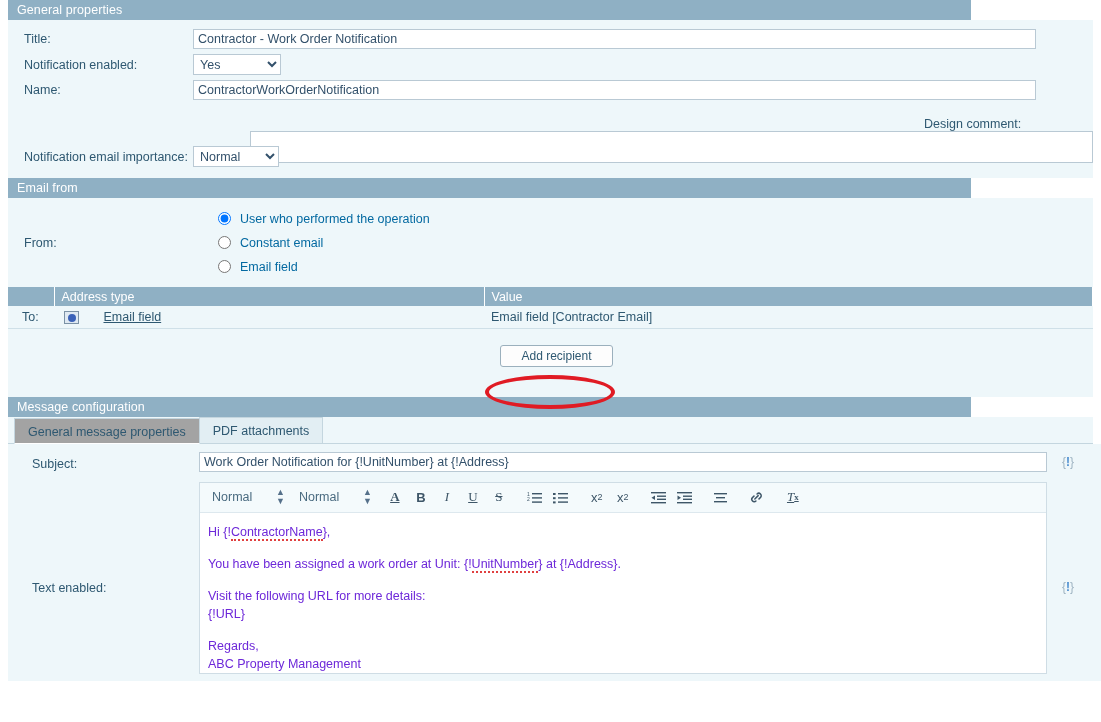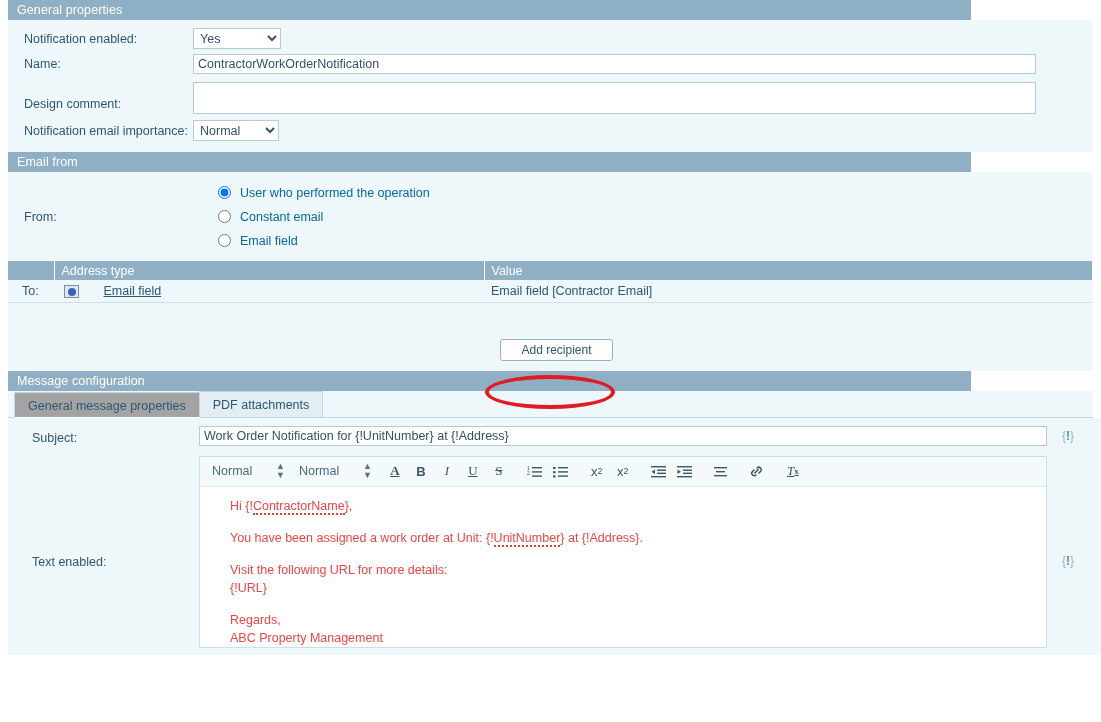--- a/index.html
+++ b/index.html
@@ -110,21 +110,21 @@
     width:8px; height:8px; border-radius:50%;
     background:#3b62b8;
   }
 
   
   .addrec-zone {
     background:#eef7fa; width:1085px; margin-left:8px;
     height:68px; position:relative;
   }
   button.btn {
-    position:absolute; left:492px; top:36px;
+    position:absolute; left:492px; top:16px;
     width:113px; height:22px;
     background:#fdfdfd;
     border:1px solid #9bb0bd;
     border-radius:3px;
     font-family:"Liberation Sans", sans-serif;
     font-size:12px;
     color:#2e5871;
     cursor:pointer;
   }
   .annot-ellipse {
@@ -192,58 +192,64 @@
   .ed-btn {
     width:26px; height:26px;
     display:flex; align-items:center; justify-content:center;
     font-size:13px; color:#3e5668; cursor:pointer;
     font-family:"Liberation Serif", serif;
   }
   .ed-sep { width:10px; }
 
   .ed-canvas {
     background:#ffffff;
-    padding:10px 0 0 30px;
+    padding:10px 0 0 8px;
     font-family:"Liberation Sans", sans-serif;
     font-size:12.5px;
-    color:#ef4444;
+    color:#6d28d9;
     line-height:1.45;
   }
   .ed-canvas p { margin:0 0 14px 0; }
   .ed-canvas p.tight { margin-bottom:0; }
   .sp { border-bottom:2px dotted #e04040; }
 
   .icon-svg { display:block; }
 </style>
 </head>
 <body>
 
 <div class="page">
 
   <div class="section-bar">General properties</div>
 
   <div class="panel" style="padding:6px 0 8px 0;">
+    <div class="frow" style="height:26px;">
+      <div class="flabel">Title:</div>
+      <div class="fctl">
+        <input class="txt" style="width: 843px;" value="Contractor - Work Order Notification">
+      </div>
+    </div>
 
     <div class="frow" style="height:25px;">
       <div class="flabel">Notification enabled:</div>
       <div class="fctl">
         <select class="sel" style="width:88px;">
           <option>Yes</option>
         </select>
       </div>
     </div>
 
     <div class="frow" style="height:26px;">
       <div class="flabel">Name:</div>
       <div class="fctl">
         <input class="txt" style="width: 843px;" value="ContractorWorkOrderNotification">
       </div>
     </div>
 
-    <div class="frow" style="height:40px; align-items:center; padding-top:4px;">
+    <div class="frow" style="height:40px; align-items:flex-end; padding-top:4px;flex-direction:column;">
       <div class="flabel" style="padding-top:10px;">Design comment:</div>
       <div class="fctl">
         <textarea class="ta" rows="2" style="width: 843px; height: 32px;"></textarea>
       </div>
     </div>
 
     <div class="frow" style="height:27px;">
       <div class="flabel">Notification email importance:</div>
       <div class="fctl">
         <select class="sel" style="width:86px;">

